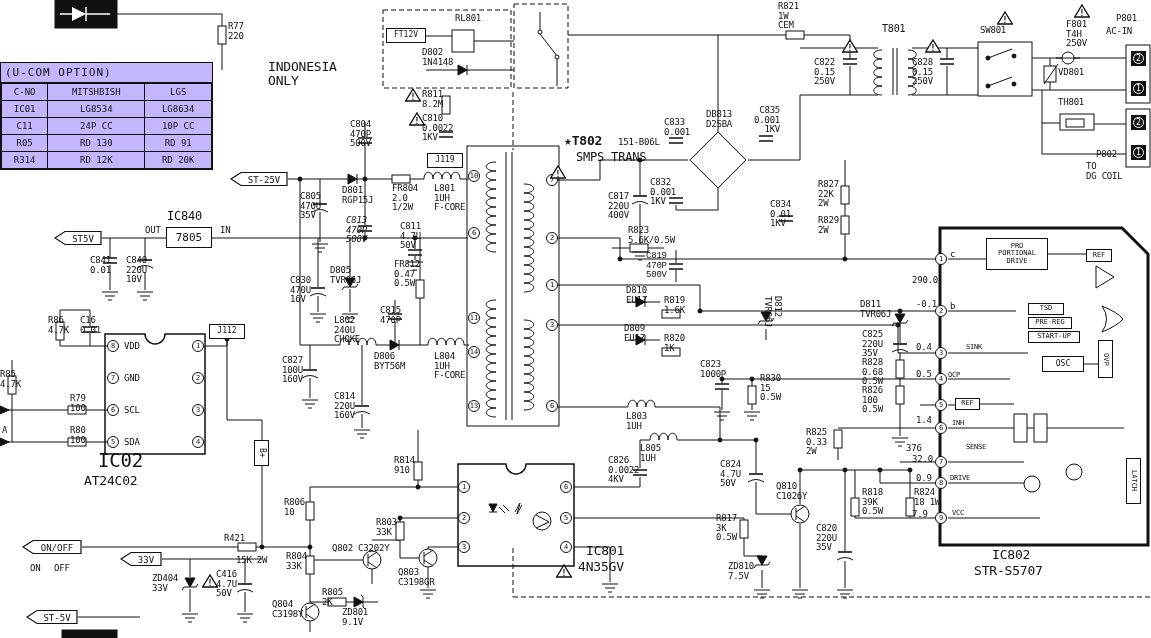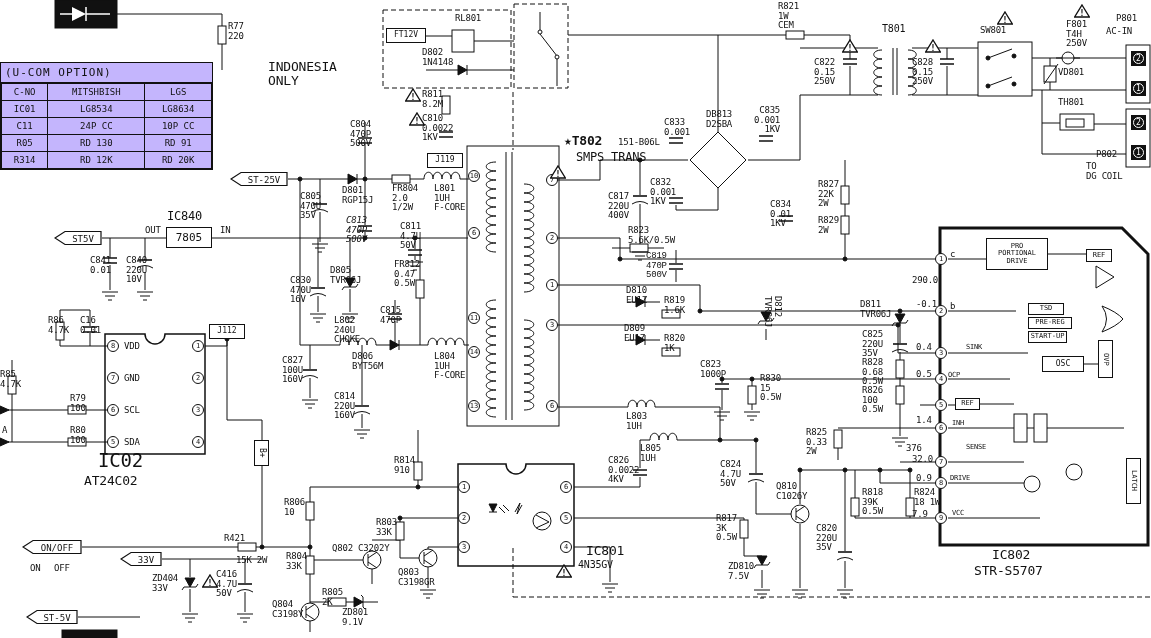--- a/index.html
+++ b/index.html
@@ -366,21 +366,21 @@
 0.47
 0.5W</div>
     <div class="lbl" style="left: 290px; top: 276px;">C830
 470U
 16V</div>
     <div class="lbl" style="left: 380px; top: 306px;">C815
 470P</div>
     <div class="lbl" style="left: 334px; top: 316px;">L802
 240U
 CHOKE</div>
-    <div class="lbl" style="left: 352px; top: 352px;">D806
+    <div class="lbl" style="left: 374px; top: 352px;">D806
 BYT56M</div>
     <div class="lbl" style="left: 434px; top: 352px;">L804
 1UH
 F-CORE</div>
     <div class="lbl" style="left: 282px; top: 356px;">C827
 100U
 160V</div>
     <div class="lbl" style="left: 334px; top: 392px;">C814
 220U
 160V</div>
@@ -524,21 +524,21 @@
     <div class="lbl" style="left: 224px; top: 534px;">R421</div>
     <div class="lbl" style="left: 236px; top: 556px;">15K 2W</div>
     <div class="lbl" style="left: 30px; top: 564px;">ON</div>
     <div class="lbl" style="left: 54px; top: 564px;">OFF</div>
     <div class="lbl" style="left: 152px; top: 574px;">ZD404
 33V</div>
     <div class="lbl" style="left: 216px; top: 570px;">C416
 4.7U
 50V</div>
     <div class="lbl" style="left: 586px; top: 544px; font-size: 13px;">IC801</div>
-    <div class="lbl" style="left: 578px; top: 560px; font-size: 10px;">4N35GV</div>
+    <div class="lbl" style="left: 578px; top: 560px; font-size: 13px;">4N35GV</div>
     <div class="lbl" style="left: 720px; top: 460px;">C824
 4.7U
 50V</div>
     <div class="lbl" style="left: 776px; top: 482px;">Q810
 C1026Y</div>
     <div class="lbl" style="left: 716px; top: 514px;">R817
 3K
 0.5W</div>
     <div class="lbl" style="left: 728px; top: 562px;">ZD810
 7.5V</div>
@@ -556,21 +556,21 @@
     <div class="bx" style="left: 427px; top: 153px; width: 36px; height: 15px; font-size: 8px;">J119</div>
     <div class="bx" style="left: 209px; top: 324px; width: 36px; height: 15px; font-size: 8px;">J112</div>
     <div class="bx" style="left: 166px; top: 227px; width: 46px; height: 21px; font-size: 11px;">7805</div>
     <div class="bx vert" style="left: 254px; top: 440px; width: 15px; height: 26px; font-size: 8px;">B+</div>
     <div class="bx" style="left: 986px; top: 238px; width: 62px; height: 32px; font-size: 7px;">PRO
 PORTIONAL
 DRIVE</div>
     <div class="bx" style="left: 1086px; top: 249px; width: 26px; height: 13px; font-size: 7px;">REF</div>
     <div class="bx" style="left: 1028px; top: 303px; width: 36px; height: 12px; font-size: 7px;">TSD</div>
     <div class="bx" style="left: 1028px; top: 317px; width: 44px; height: 12px; font-size: 7px;">PRE-REG</div>
-    <div class="bx" style="left: 1028px; top: 331px; width: 39px; height: 12px; font-size: 7px;">START-UP</div>
+    <div class="bx" style="left: 1028px; top: 331px; width: 52px; height: 12px; font-size: 7px;">START-UP</div>
     <div class="bx" style="left: 1042px; top: 356px; width: 42px; height: 16px; font-size: 8px;">OSC</div>
     <div class="bx vert" style="left: 1098px; top: 340px; width: 15px; height: 38px; font-size: 7px;">OVP</div>
     <div class="bx" style="left: 955px; top: 398px; width: 25px; height: 12px; font-size: 7px;">REF</div>
     <div class="bx vert" style="left: 1126px; top: 458px; width: 15px; height: 46px; font-size: 7px;">LATCH</div>
     <div class="pin" style="left: 468px; top: 170px;">10</div>
     <div class="pin" style="left: 468px; top: 227px;">6</div>
     <div class="pin" style="left: 468px; top: 312px;">11</div>
     <div class="pin" style="left: 468px; top: 346px;">14</div>
     <div class="pin" style="left: 468px; top: 400px;">13</div>
     <div class="pin" style="left: 546px; top: 174px;">7</div>

